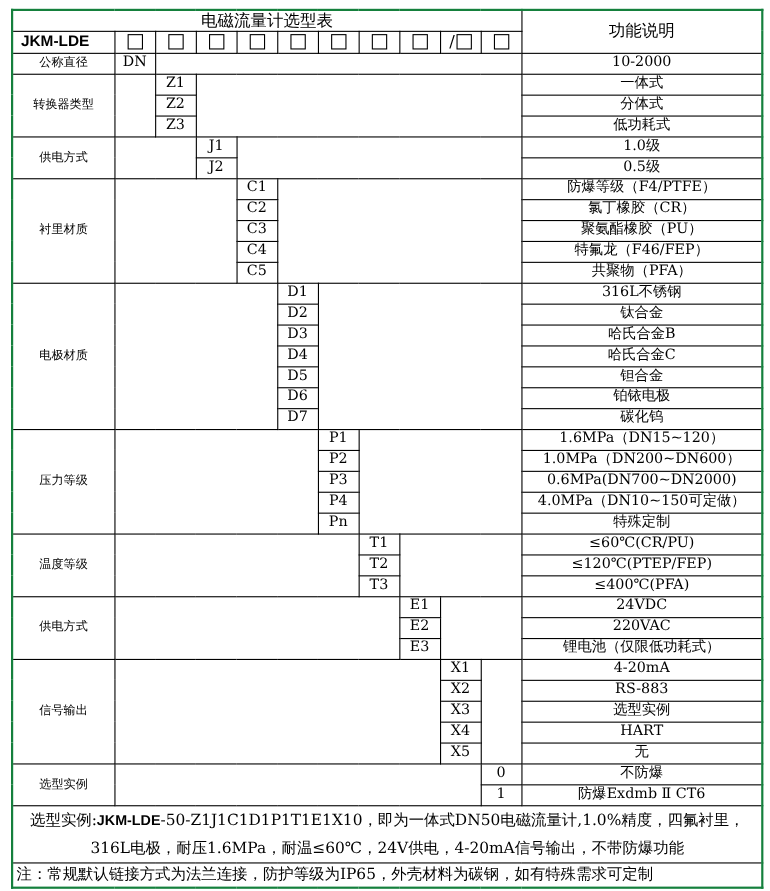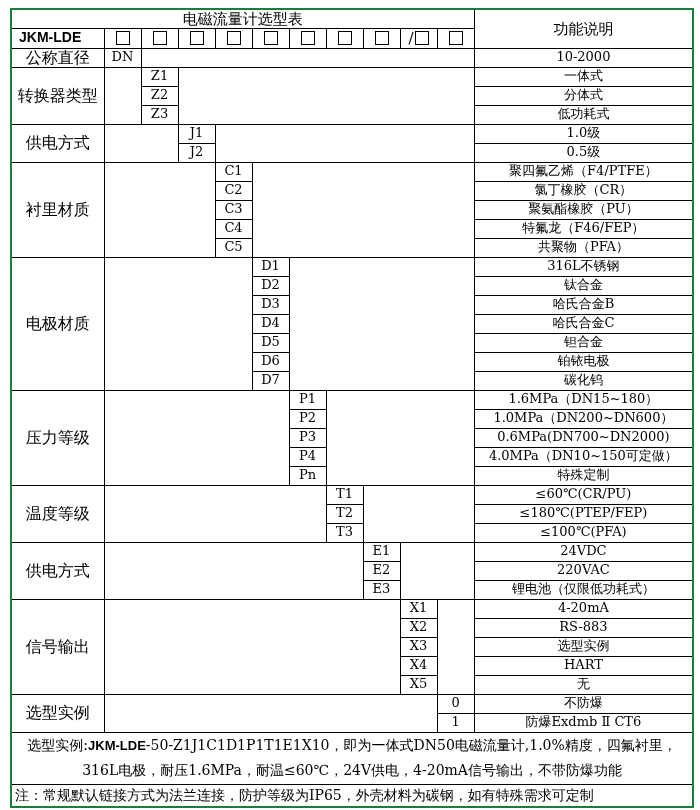--- a/index.html
+++ b/index.html
@@ -23,21 +23,21 @@
     padding:0;
     font-size:13px;
     line-height:1.1;
     overflow:hidden;
     white-space:nowrap;
   }
   tr{height:19px;}
   tr.cb-row{height:20px;}
   td.title-cell{font-size:15px;}
   td.func-cell{font-size:15px;font-family:Liberation Serif, serif;}
-  td.lbl{font-size:16px;}
+  td.lbl{font-size:11px;}
   td.model-cell{
     text-align:left;padding-left:7px;
     font-family:"Liberation Sans",sans-serif;
     font-weight:bold;font-size:14px;
   }
   span.cb{
     display:inline-block;width:12px;height:12px;
     border:1px solid #000;
     vertical-align:middle;
     background:#fff;
@@ -125,21 +125,21 @@
   <tr>
     <td class="code">J2</td>
     <td class="desc">0.5级</td>
   </tr>
 
   <tr>
     <td class="lbl" rowspan="5">衬里材质</td>
     <td class="gap" rowspan="5" colspan="3"></td>
     <td class="code">C1</td>
     <td class="gap" rowspan="5" colspan="6"></td>
-    <td class="desc">聚四氟乙烯（F4/PTFE）</td>
+    <td class="desc">防爆等级（F4/PTFE）</td>
   </tr>
   <tr>
     <td class="code">C2</td>
     <td class="desc">氯丁橡胶（CR）</td>
   </tr>
   <tr>
     <td class="code">C3</td>
     <td class="desc">聚氨酯橡胶（PU）</td>
   </tr>
   <tr>
@@ -181,21 +181,21 @@
   <tr>
     <td class="code">D7</td>
     <td class="desc">碳化钨</td>
   </tr>
 
   <tr>
     <td class="lbl" rowspan="5">压力等级</td>
     <td class="gap" rowspan="5" colspan="5"></td>
     <td class="code">P1</td>
     <td class="gap" rowspan="5" colspan="4"></td>
-    <td class="desc">1.6MPa（DN15~180）</td>
+    <td class="desc">1.6MPa（DN15~120）</td>
   </tr>
   <tr>
     <td class="code">P2</td>
     <td class="desc">1.0MPa（DN200~DN600）</td>
   </tr>
   <tr>
     <td class="code">P3</td>
     <td class="desc">0.6MPa(DN700~DN2000)</td>
   </tr>
   <tr>
@@ -209,25 +209,25 @@
 
   <tr>
     <td class="lbl" rowspan="3">温度等级</td>
     <td class="gap" rowspan="3" colspan="6"></td>
     <td class="code">T1</td>
     <td class="gap" rowspan="3" colspan="3"></td>
     <td class="desc">≤60℃(CR/PU)</td>
   </tr>
   <tr>
     <td class="code">T2</td>
-    <td class="desc">≤180℃(PTEP/FEP)</td>
+    <td class="desc">≤120℃(PTEP/FEP)</td>
   </tr>
   <tr>
     <td class="code">T3</td>
-    <td class="desc">≤100℃(PFA)</td>
+    <td class="desc">≤400℃(PFA)</td>
   </tr>
 
   <tr>
     <td class="lbl" rowspan="3">供电方式</td>
     <td class="gap" rowspan="3" colspan="7"></td>
     <td class="code">E1</td>
     <td class="gap" rowspan="3" colspan="2"></td>
     <td class="desc">24VDC</td>
   </tr>
   <tr>

